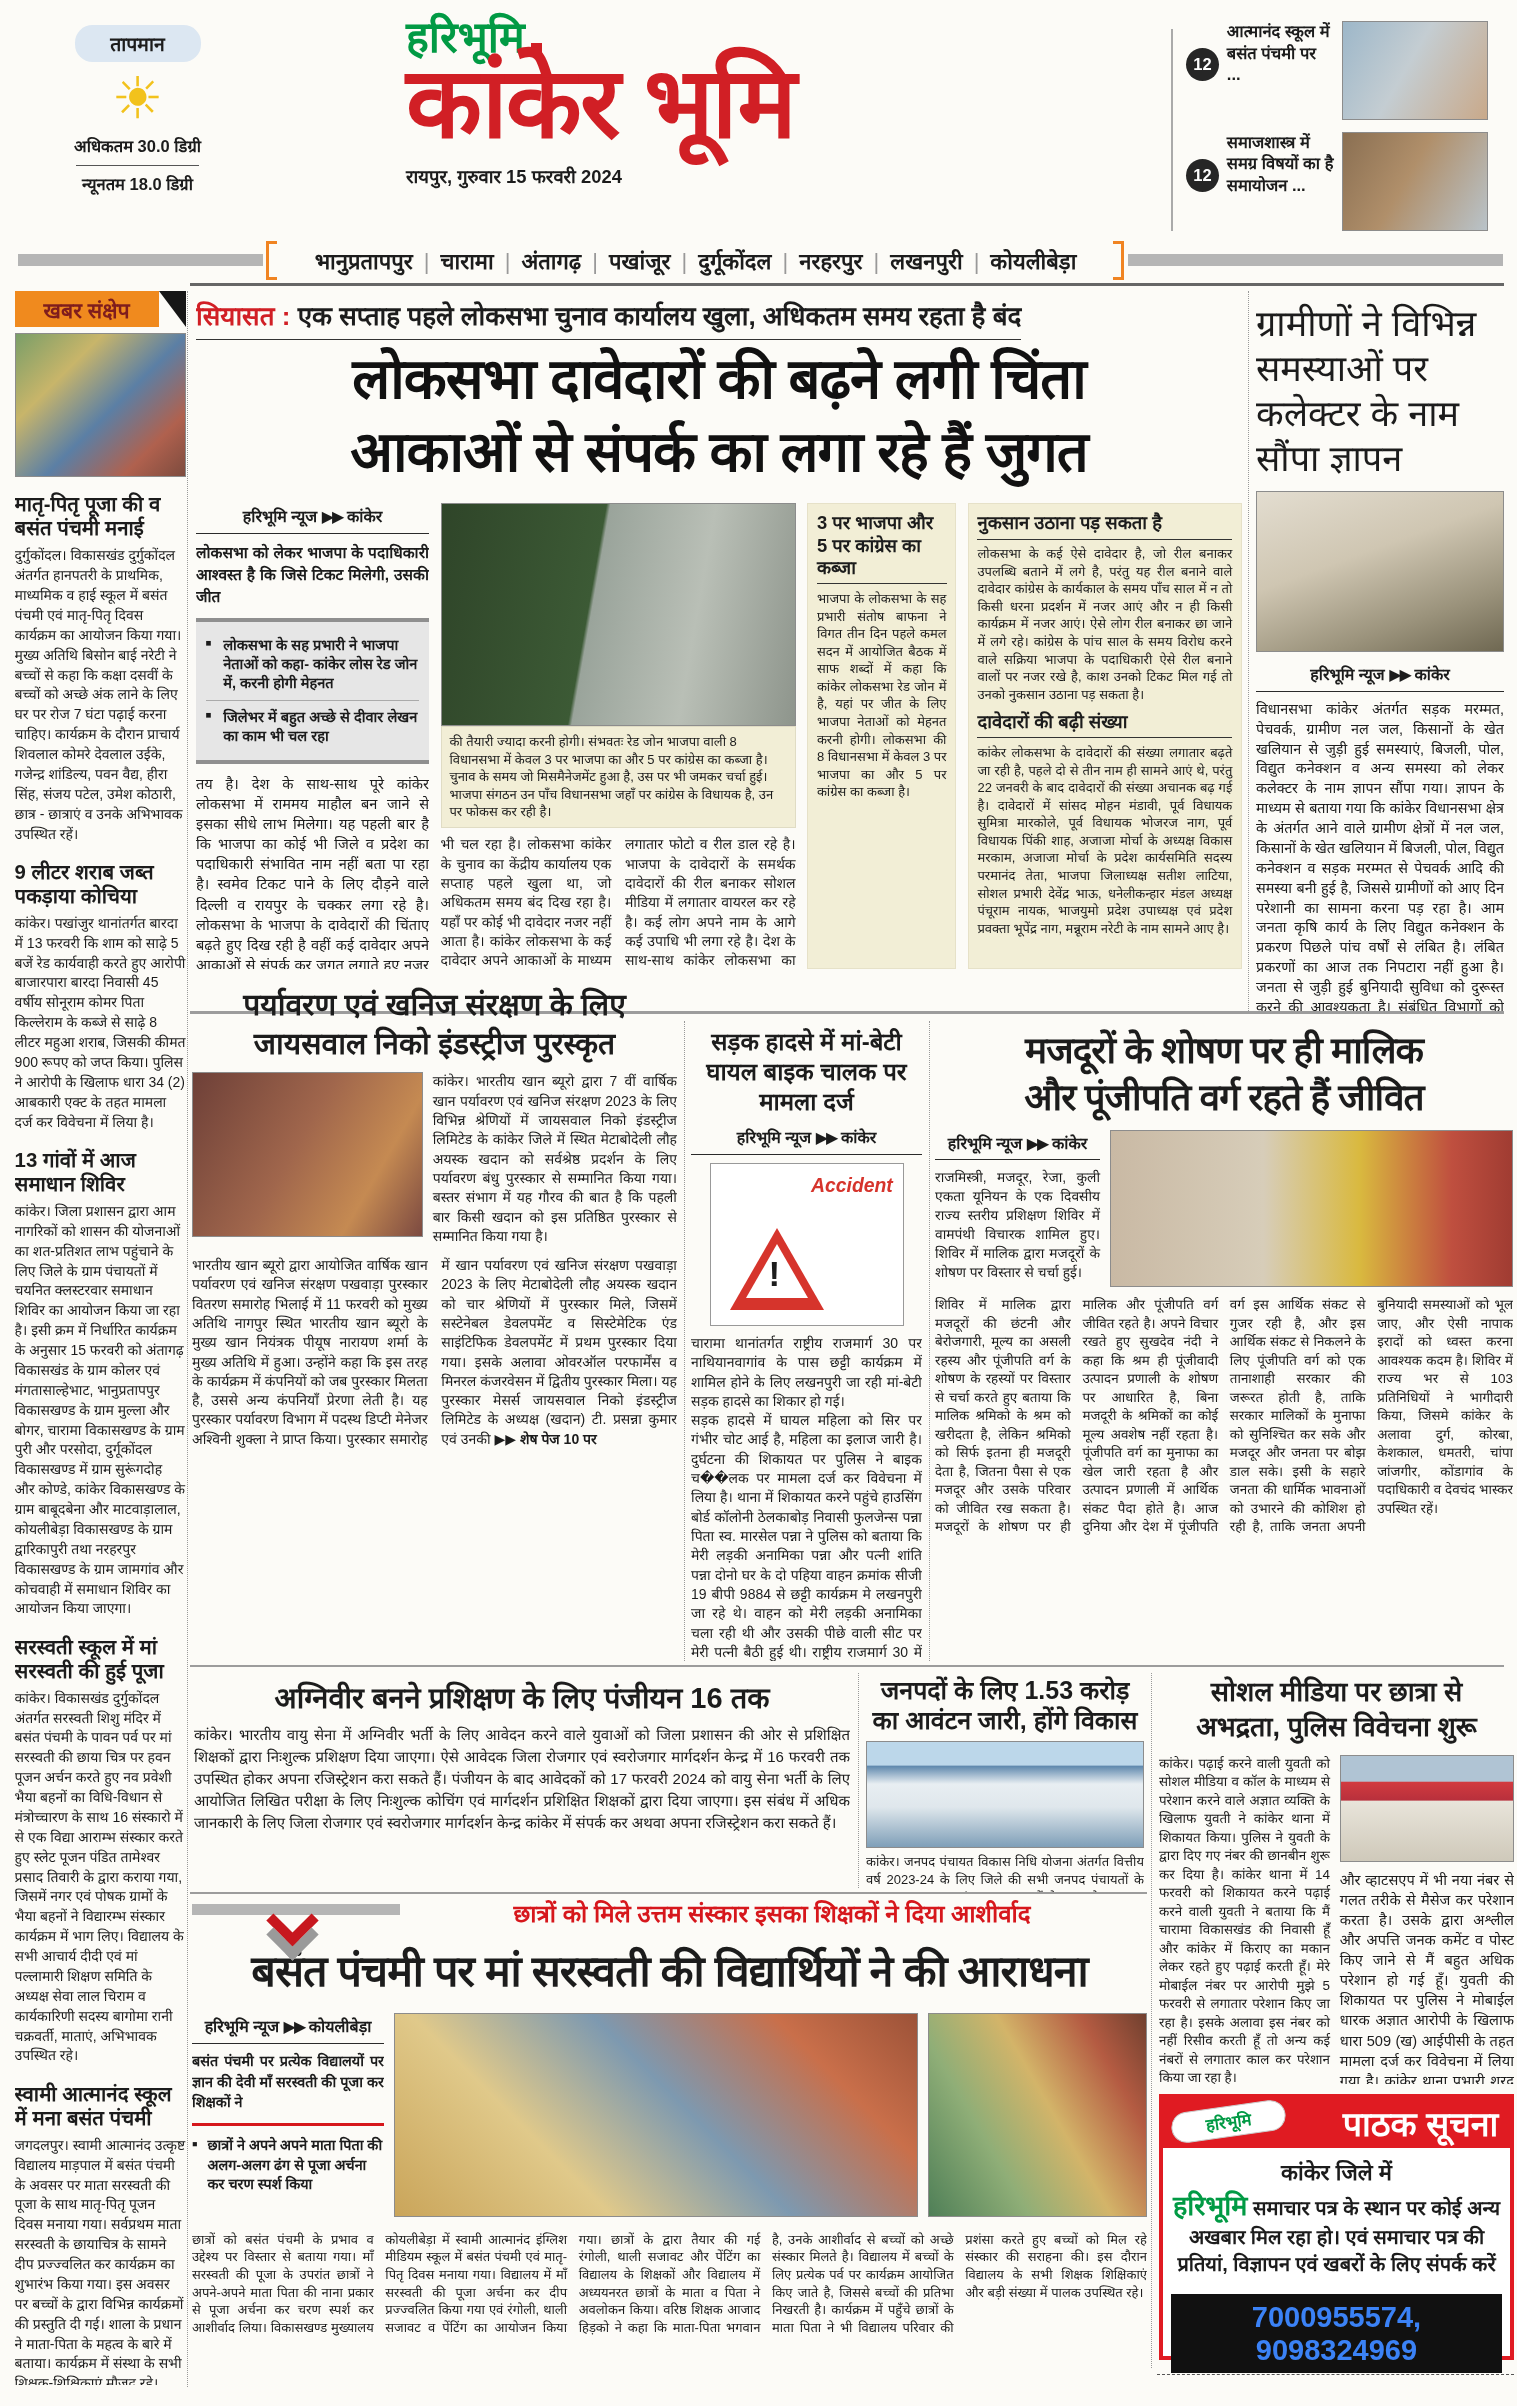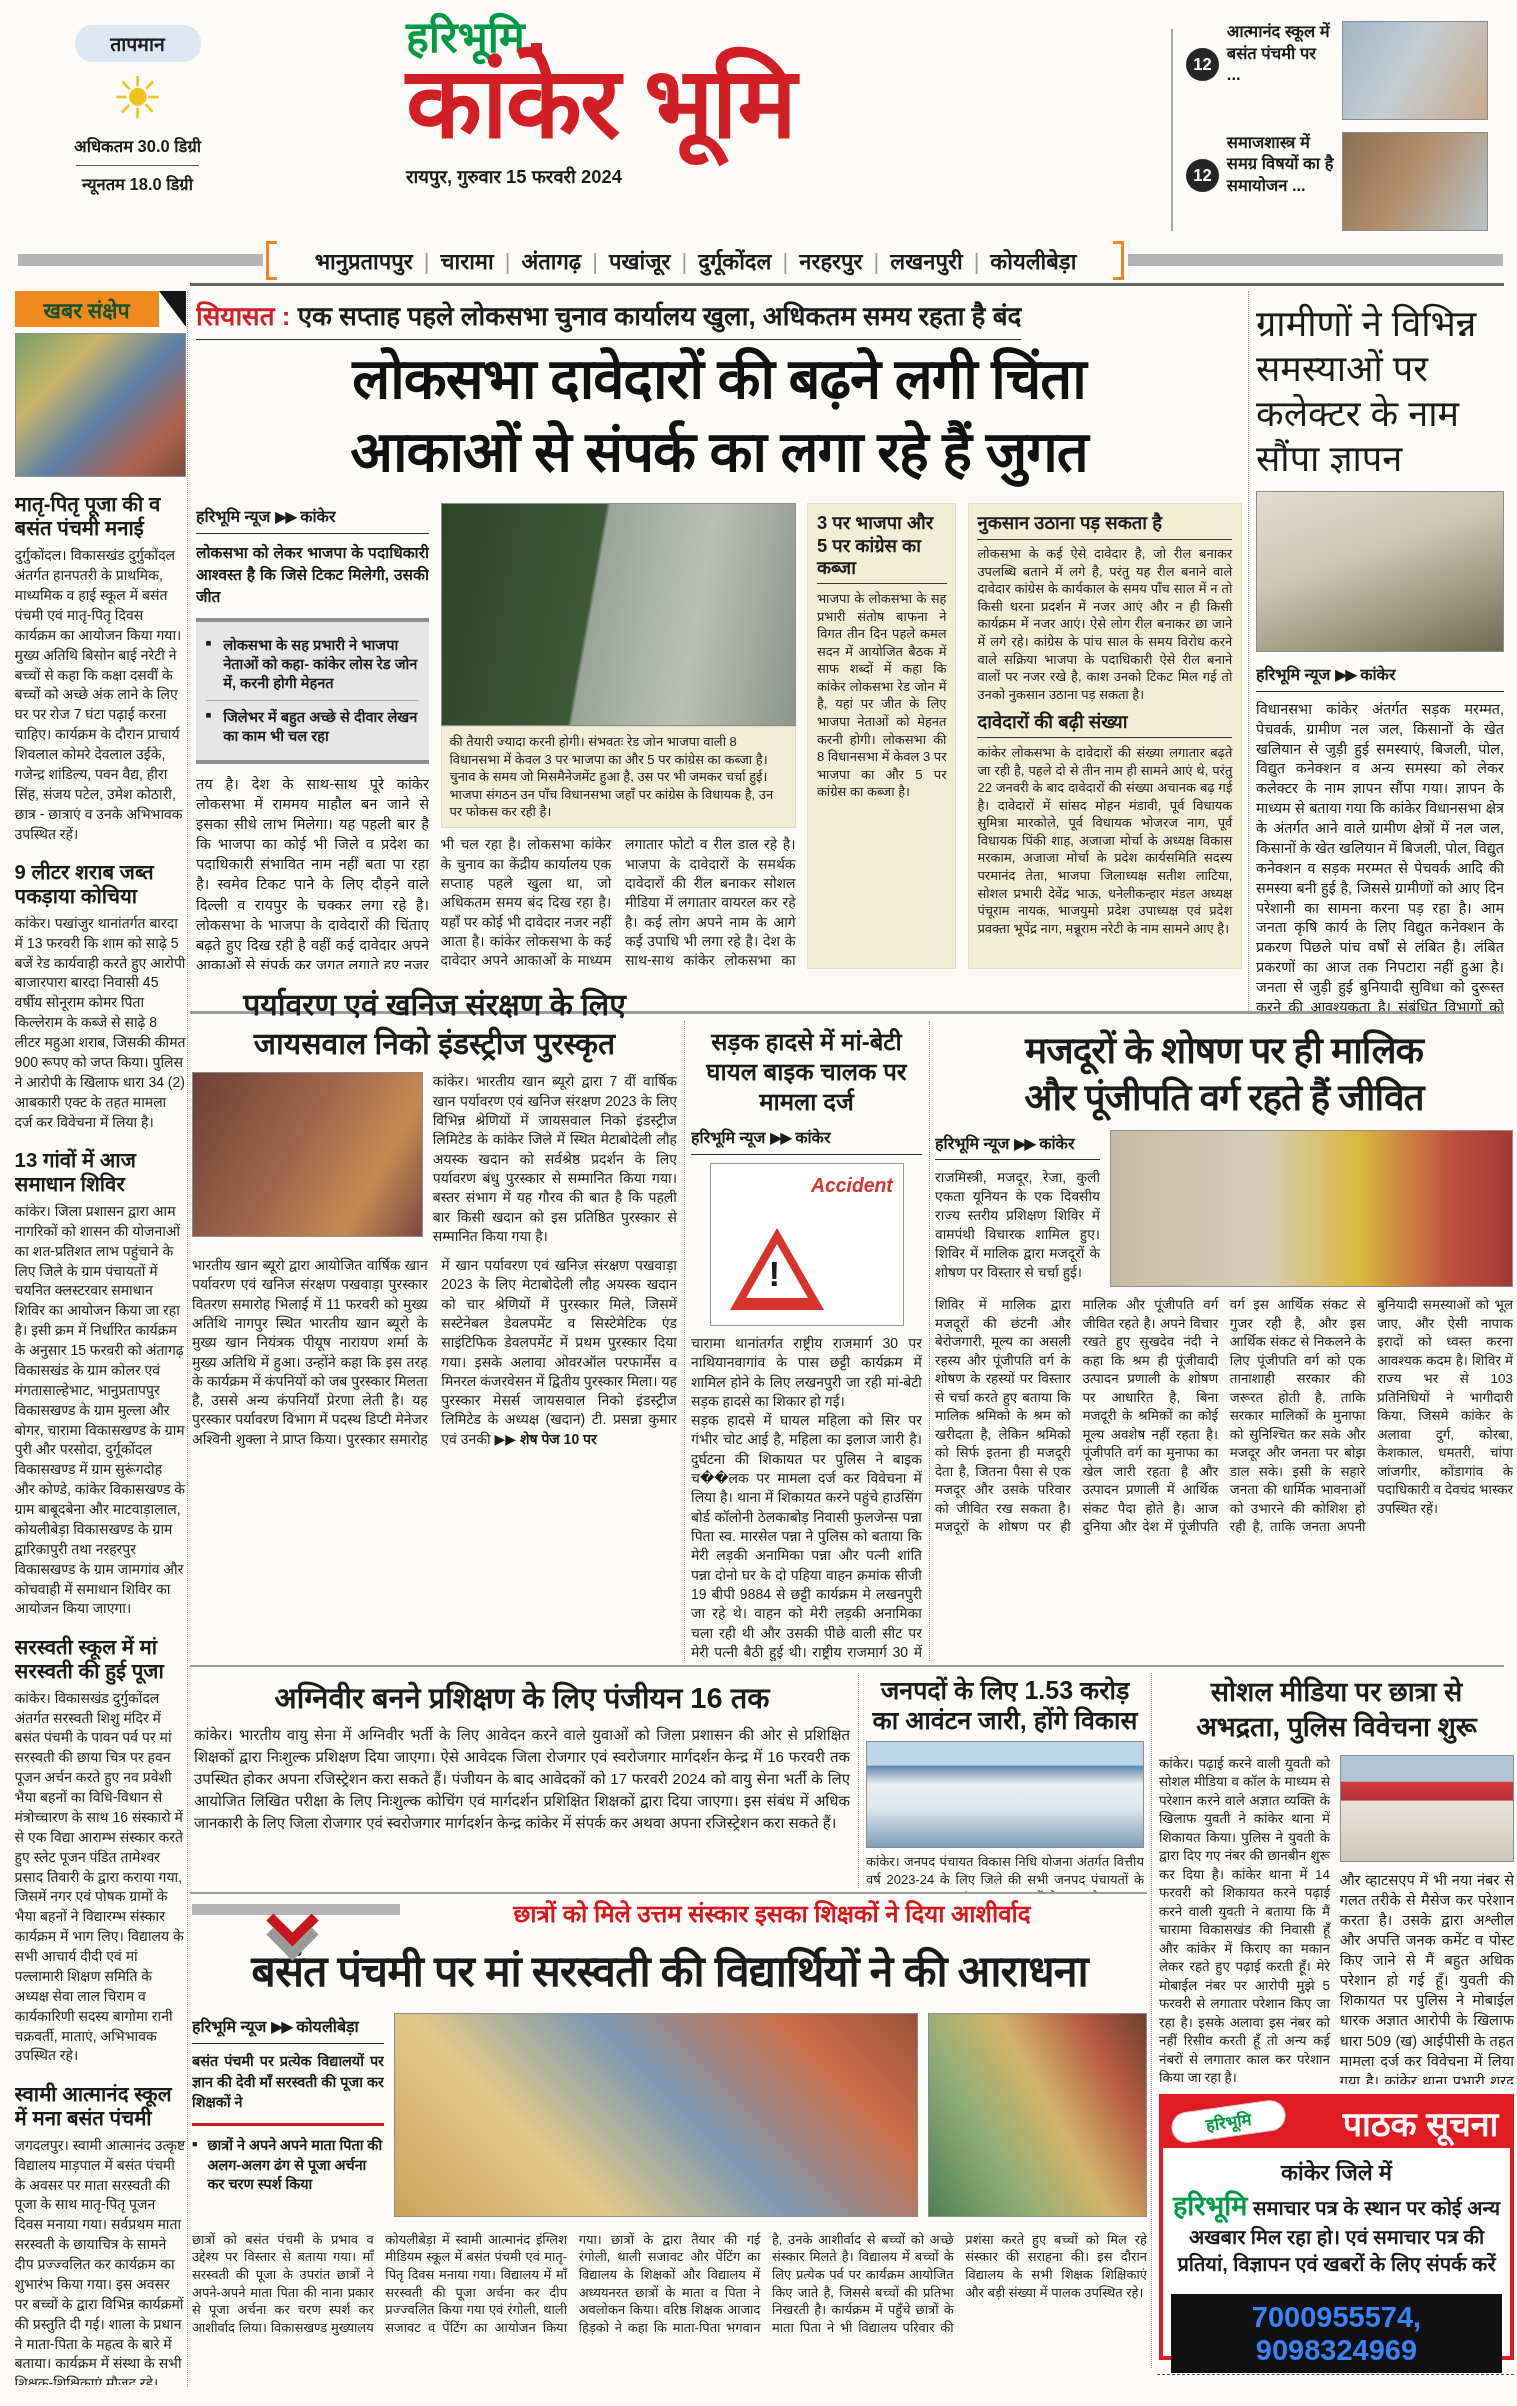--- a/index.html
+++ b/index.html
@@ -33,21 +33,21 @@
   #nb-left{left:17.5px;width:245px}
   #nb-right{left:1128px;width:375px}
   .nb-bracket{position:absolute;top:1.9px;width:10.7px;height:39px;border:3.9px solid #f08422}
   #nbk-l{left:266px;border-right:none}
   #nbk-r{left:1113px;border-left:none}
   .nb-text{position:absolute;left:283px;width:825px;text-align:center;font-size:22px;font-weight:800;top:5.8px;white-space:nowrap}
   .nb-text span:not(:last-child)::after{content:"\2002|\2002";color:#999;font-weight:400}
 
   
   .photo{border:1px solid #8c8c8c}
-  .by{text-align:left;font-weight:700;font-size:16px;border-bottom:1.9px solid #2a2a2a;padding:1.9px 0 5.8px;margin-bottom:7.8px}
+  .by{text-align:center;font-weight:700;font-size:16px;border-bottom:1.9px solid #2a2a2a;padding:1.9px 0 5.8px;margin-bottom:7.8px}
   .by .arr{letter-spacing:-1.9px}
   .bodytext{font-size:14.6px;text-align:justify;line-height:1.38;margin:0}
   .contin{font-weight:800;white-space:nowrap}
 
   
   .hrule{position:absolute;background:#8a8a8a}
   #r-top{left:190px;top:283px;width:1314px;height:2.9px;background:#666}
   #r-mid1{left:190px;top:1011px;width:1314px;height:2.9px;background:#9c9c9c}
   #r-mid2{left:190px;top:1665px;width:1314px;height:1.9px;background:#9c9c9c}
   #r-mid3{left:190px;top:1892px;width:957px;height:1.9px;background:#9c9c9c}
@@ -56,21 +56,21 @@
   #v-memo{left:1248px;top:291px;height:720px}
   #v-a1{left:684px;top:1021px;height:640px}
   #v-a2{left:929px;top:1021px;height:640px}
   #v-b1{left:858px;top:1673px;height:215px}
   #v-b2{left:1151px;top:1673px;height:695px}
   #dash-r{position:absolute;left:1157px;top:2374px;width:357px;border-top:1.9px dashed #555}
 
   
   #sidebar{position:absolute;left:14.6px;top:291px;width:171px;height:2094px;overflow:hidden}
   .sb-head{display:flex;height:36px}
-  .sb-head-label{background:#f08a1e;color:#14532d;font-weight:800;font-size:21.3px;flex:1;display:flex;align-items:center;justify-content:center}
+  .sb-head-label{background:#f08a1e;color:#7f1d1d;font-weight:800;font-size:21.3px;flex:1;display:flex;align-items:center;justify-content:center}
   .sb-arrow{width:0;height:0;border-top:36px solid #161616;border-left:27px solid transparent}
   #sidebar .photo{width:100%;height:144px;margin:5.8px 0 3.9px}
   #sidebar h3{font-size:20.4px;font-weight:800;line-height:1.18;margin:15.5px 0 5.8px}
   #sidebar p{font-size:14px;line-height:1.42;margin:0}
 
   
   #leadstory{position:absolute;left:196px;top:291px;width:1046px;height:718px;overflow:hidden}
   .kicker{font-size:26px;font-weight:800;border-bottom:1.9px solid #333;padding-bottom:5.8px;display:inline-block;margin-top:5.8px}
   .kicker .red{color:#d11f25}
   .hl{font-size:56px;font-weight:800;text-align:center;line-height:1.15;letter-spacing:-1px;color:#111;margin-top:7.8px}

